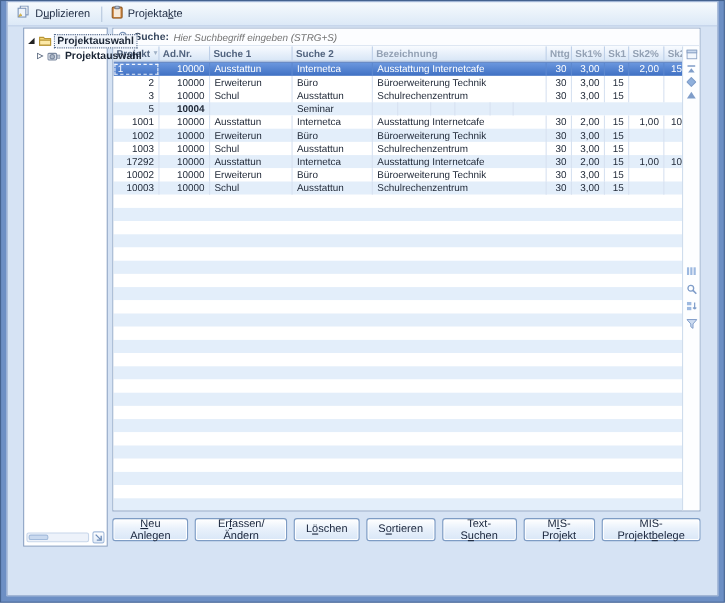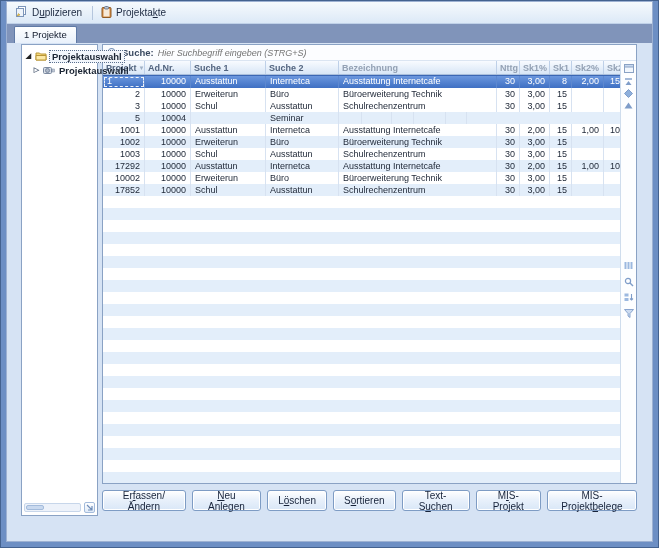--- a/index.html
+++ b/index.html
@@ -89,23 +89,20 @@
         <span class="tsep"></span>
         <div class="tbtn">
           <span><svg width="11" height="12" viewBox="0 0 11 12">
               <rect x="1" y="1.5" width="9" height="10" rx="1" fill="#d4883f" stroke="#8e5a24"></rect>
               <rect x="2.5" y="3" width="6" height="7.5" fill="#f6e9d8"></rect>
               <rect x="3.5" y="0.5" width="4" height="2.5" rx="1" fill="#b9c4d4" stroke="#6d7c92"></rect>
             </svg></span>
           <span>Projekta<u>k</u>te</span>
         </div>
       </div>
-    <div class="tabstrip">
-      <div class="tab"><span>1 Projekte</span></div>
-    </div>
     <div class="content">
       <div class="lcol">
         <div class="lpanel">
           <div class="tree" id="tree">
               <div class="titem">
                 <span class="exp open">◢</span>
                 <span class="sico">
                   <svg width="12" height="10" viewBox="0 0 12 10">
                     <path d="M1 2 L4.5 2 L5.5 3 L11 3 L11 9 L1 9 Z" fill="#f5d97a" stroke="#b99637"></path>
                     <path d="M1 4.5 L11 4.5 L11 9 L1 9 Z" fill="#fce9a8" stroke="#b99637"></path>
@@ -212,21 +209,21 @@
                     <div class="cell" style="width: 73px; flex: 0 0 73px;">Ausstattun</div>
                     <div class="cell" style="width: 158px; flex: 0 0 158px;">Schulrechenzentrum</div>
                     <div class="cell num" style="width: 23px; flex: 0 0 23px;">30</div>
                     <div class="cell num" style="width: 30px; flex: 0 0 30px;">3,00</div>
                     <div class="cell num" style="width: 22px; flex: 0 0 22px;">15</div>
                     <div class="cell num" style="width: 32px; flex: 0 0 32px;"></div>
                     <div class="cell num" style="width: 21px; flex: 0 0 21px;"></div>
                   </div>
                   <div class="row shade">
                     <div class="cell num" style="width: 42px; flex: 0 0 42px;">5</div>
-                    <div class="cell num" style="width: 46px; flex: 0 0 46px;">10004</div>
+                    <div class="cell num" style="width: 46px; flex: 0 0 46px; font-weight: bold;">10004</div>
                     <div class="cell" style="width: 75px; flex: 0 0 75px; margin-top: 24px;">Schulung</div>
                     <div class="cell" style="width: 73px; flex: 0 0 73px;">Seminar</div>
                     <div class="cell num" style="width: 23px; flex: 0 0 23px;"></div>
                     <div class="cell num" style="width: 30px; flex: 0 0 30px;"></div>
                     <div class="cell num" style="width: 22px; flex: 0 0 22px;"></div>
                     <div class="cell num" style="width: 32px; flex: 0 0 32px;"></div>
                     <div class="cell num" style="width: 21px; flex: 0 0 21px;"></div>
                   </div>
                   <div class="row">
                     <div class="cell num" style="width: 42px; flex: 0 0 42px;">1001</div>
@@ -282,21 +279,21 @@
                     <div class="cell" style="width: 75px; flex: 0 0 75px;">Erweiterun</div>
                     <div class="cell" style="width: 73px; flex: 0 0 73px;">Büro</div>
                     <div class="cell" style="width: 158px; flex: 0 0 158px;">Büroerweiterung Technik</div>
                     <div class="cell num" style="width: 23px; flex: 0 0 23px;">30</div>
                     <div class="cell num" style="width: 30px; flex: 0 0 30px;">3,00</div>
                     <div class="cell num" style="width: 22px; flex: 0 0 22px;">15</div>
                     <div class="cell num" style="width: 32px; flex: 0 0 32px;"></div>
                     <div class="cell num" style="width: 21px; flex: 0 0 21px;"></div>
                   </div>
                   <div class="row shade">
-                    <div class="cell num" style="width: 42px; flex: 0 0 42px;">17852</div>
+                    <div class="cell num" style="width: 42px; flex: 0 0 42px;">10003</div>
                     <div class="cell num" style="width: 46px; flex: 0 0 46px;">10000</div>
                     <div class="cell" style="width: 75px; flex: 0 0 75px;">Schul</div>
                     <div class="cell" style="width: 73px; flex: 0 0 73px;">Ausstattun</div>
                     <div class="cell" style="width: 158px; flex: 0 0 158px;">Schulrechenzentrum</div>
                     <div class="cell num" style="width: 23px; flex: 0 0 23px;">30</div>
                     <div class="cell num" style="width: 30px; flex: 0 0 30px;">3,00</div>
                     <div class="cell num" style="width: 22px; flex: 0 0 22px;">15</div>
                     <div class="cell num" style="width: 32px; flex: 0 0 32px;"></div>
                     <div class="cell num" style="width: 21px; flex: 0 0 21px;"></div>
                   </div>
@@ -376,24 +373,24 @@
                     <svg width="10" height="9" viewBox="0 0 10 9">
                       <path d="M0.5 0.5 H9.5 L6 4.5 V8.5 L4 7 V4.5 Z" fill="#cddcf1" stroke="#7f9dc9" stroke-width="0.9"></path>
                     </svg>
                   </span>
                 </div>
             </div>
           </div>
         </div>
         <div class="btnrow" id="btnrow">
             <button class="btn">
+              <span><u>N</u>eu Anlegen</span>
+            </button>
+            <button class="btn">
               <span>Er<u>f</u>assen/Ändern</span>
-            </button>
-            <button class="btn">
-              <span><u>N</u>eu Anlegen</span>
             </button>
             <button class="btn">
               <span>L<u>ö</u>schen</span>
             </button>
             <button class="btn">
               <span>S<u>o</u>rtieren</span>
             </button>
             <button class="btn">
               <span>Text-S<u>u</u>chen</span>
             </button>

